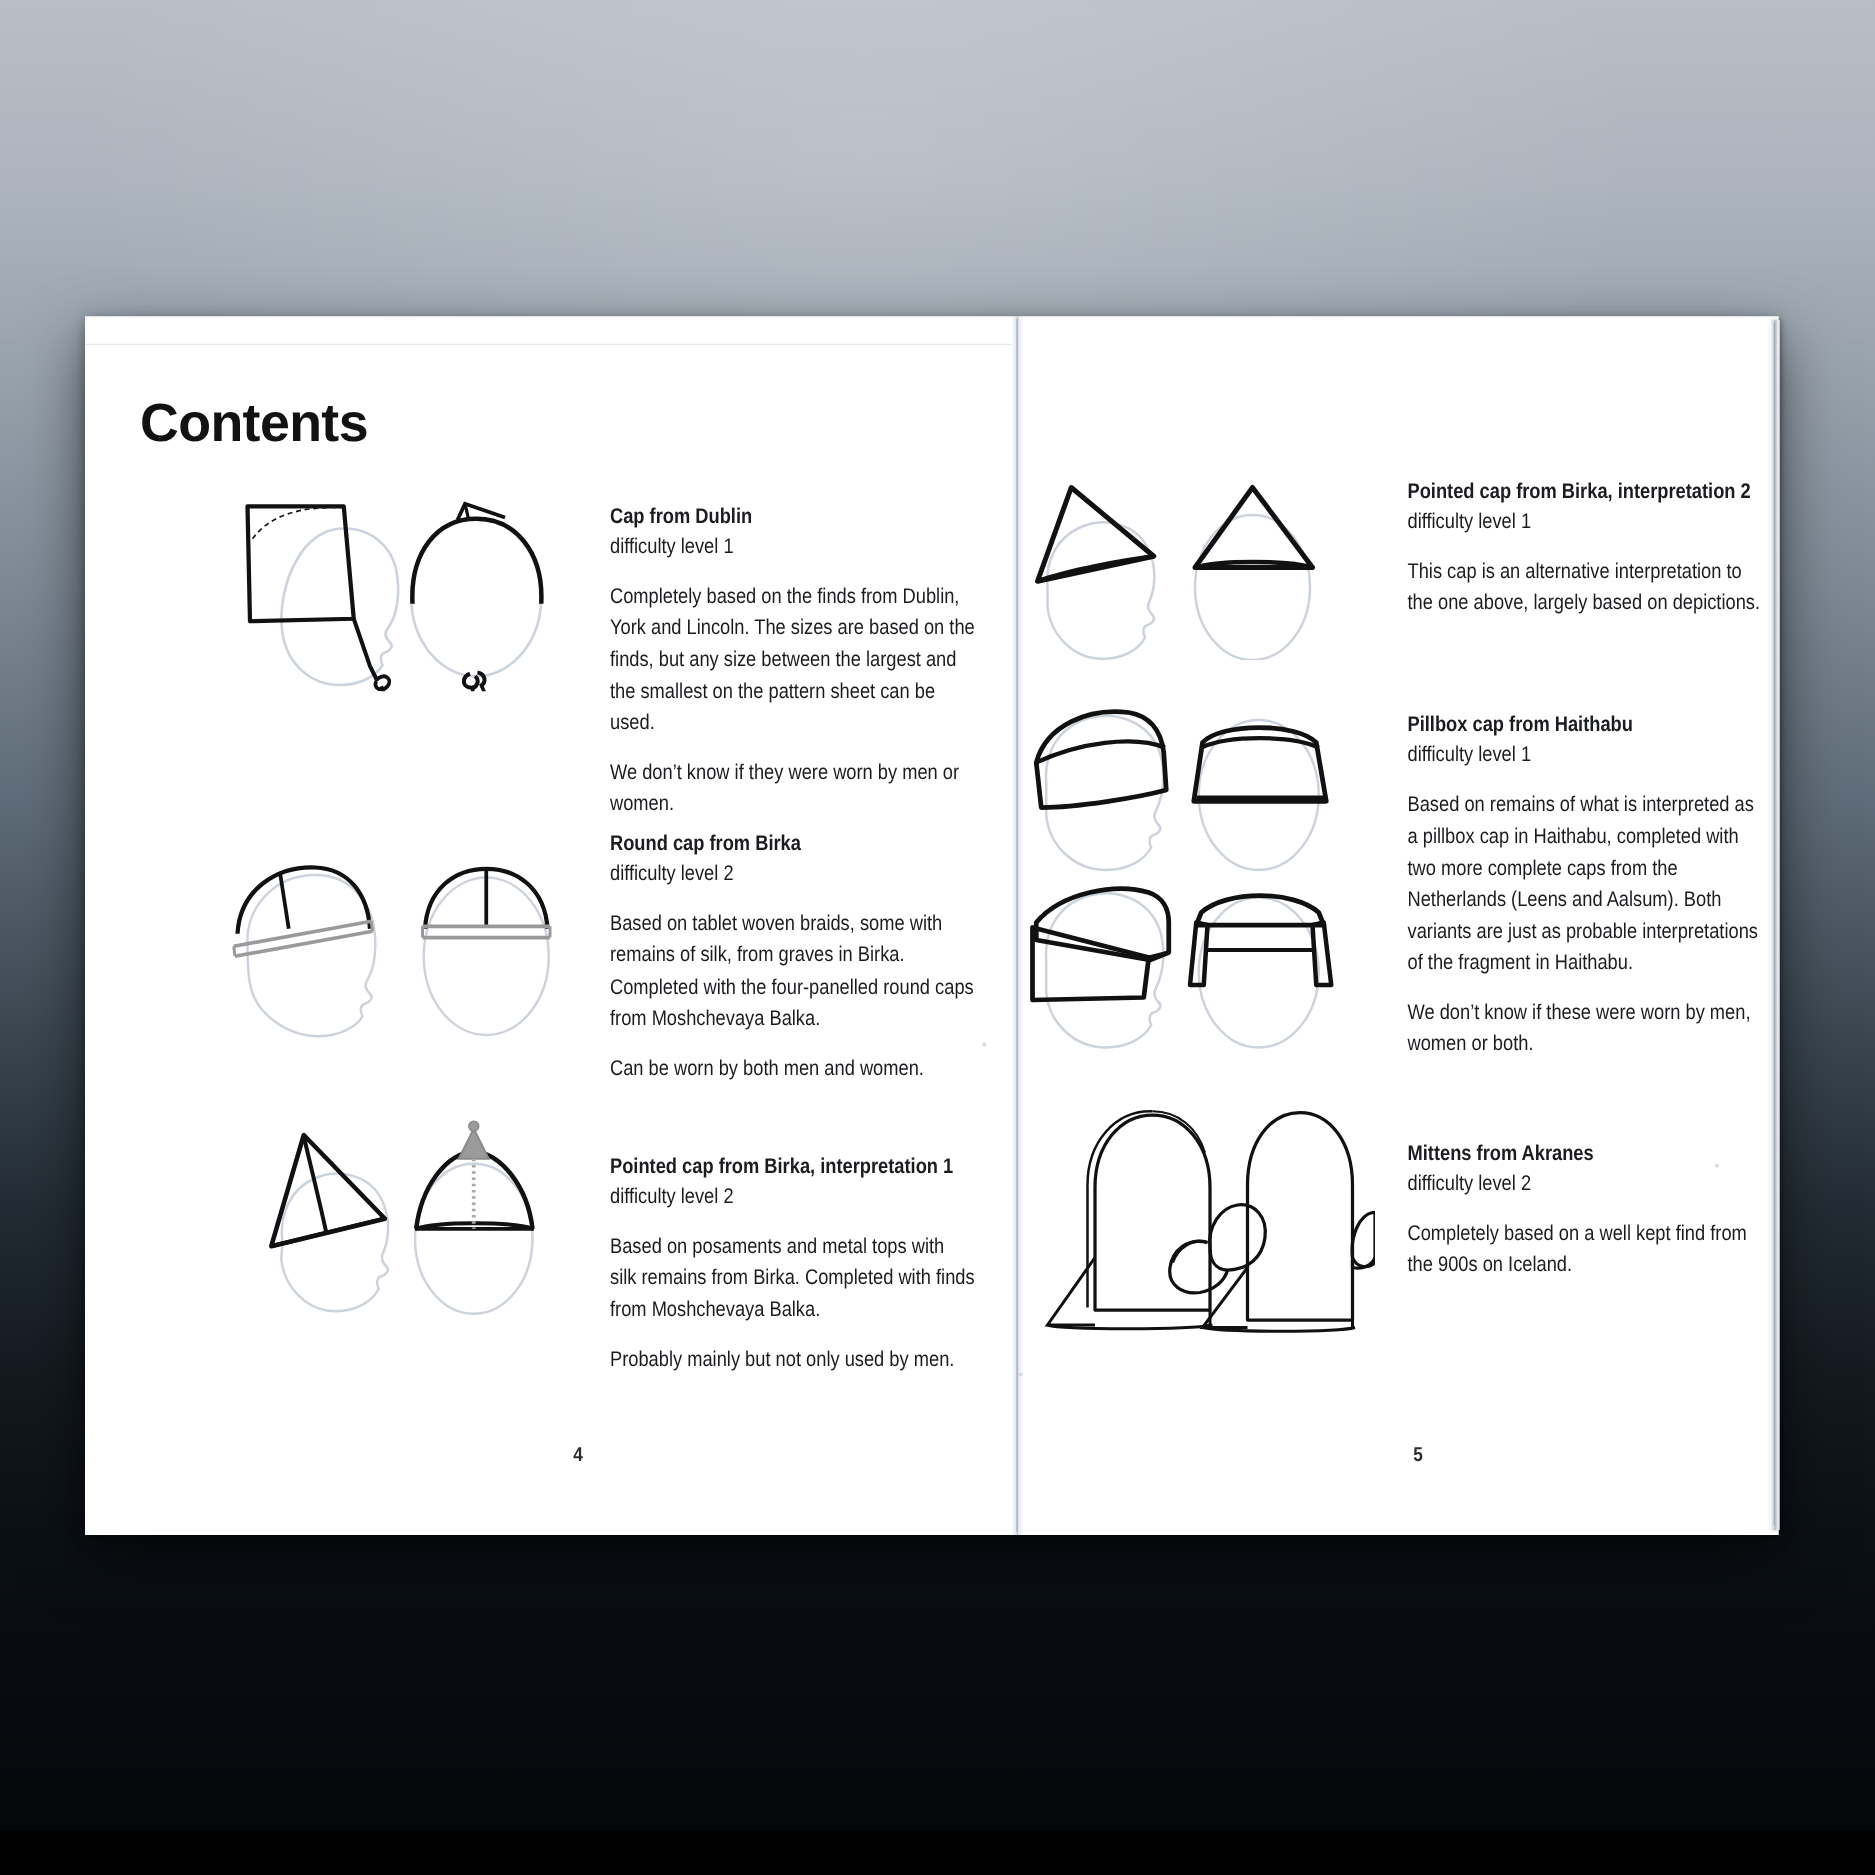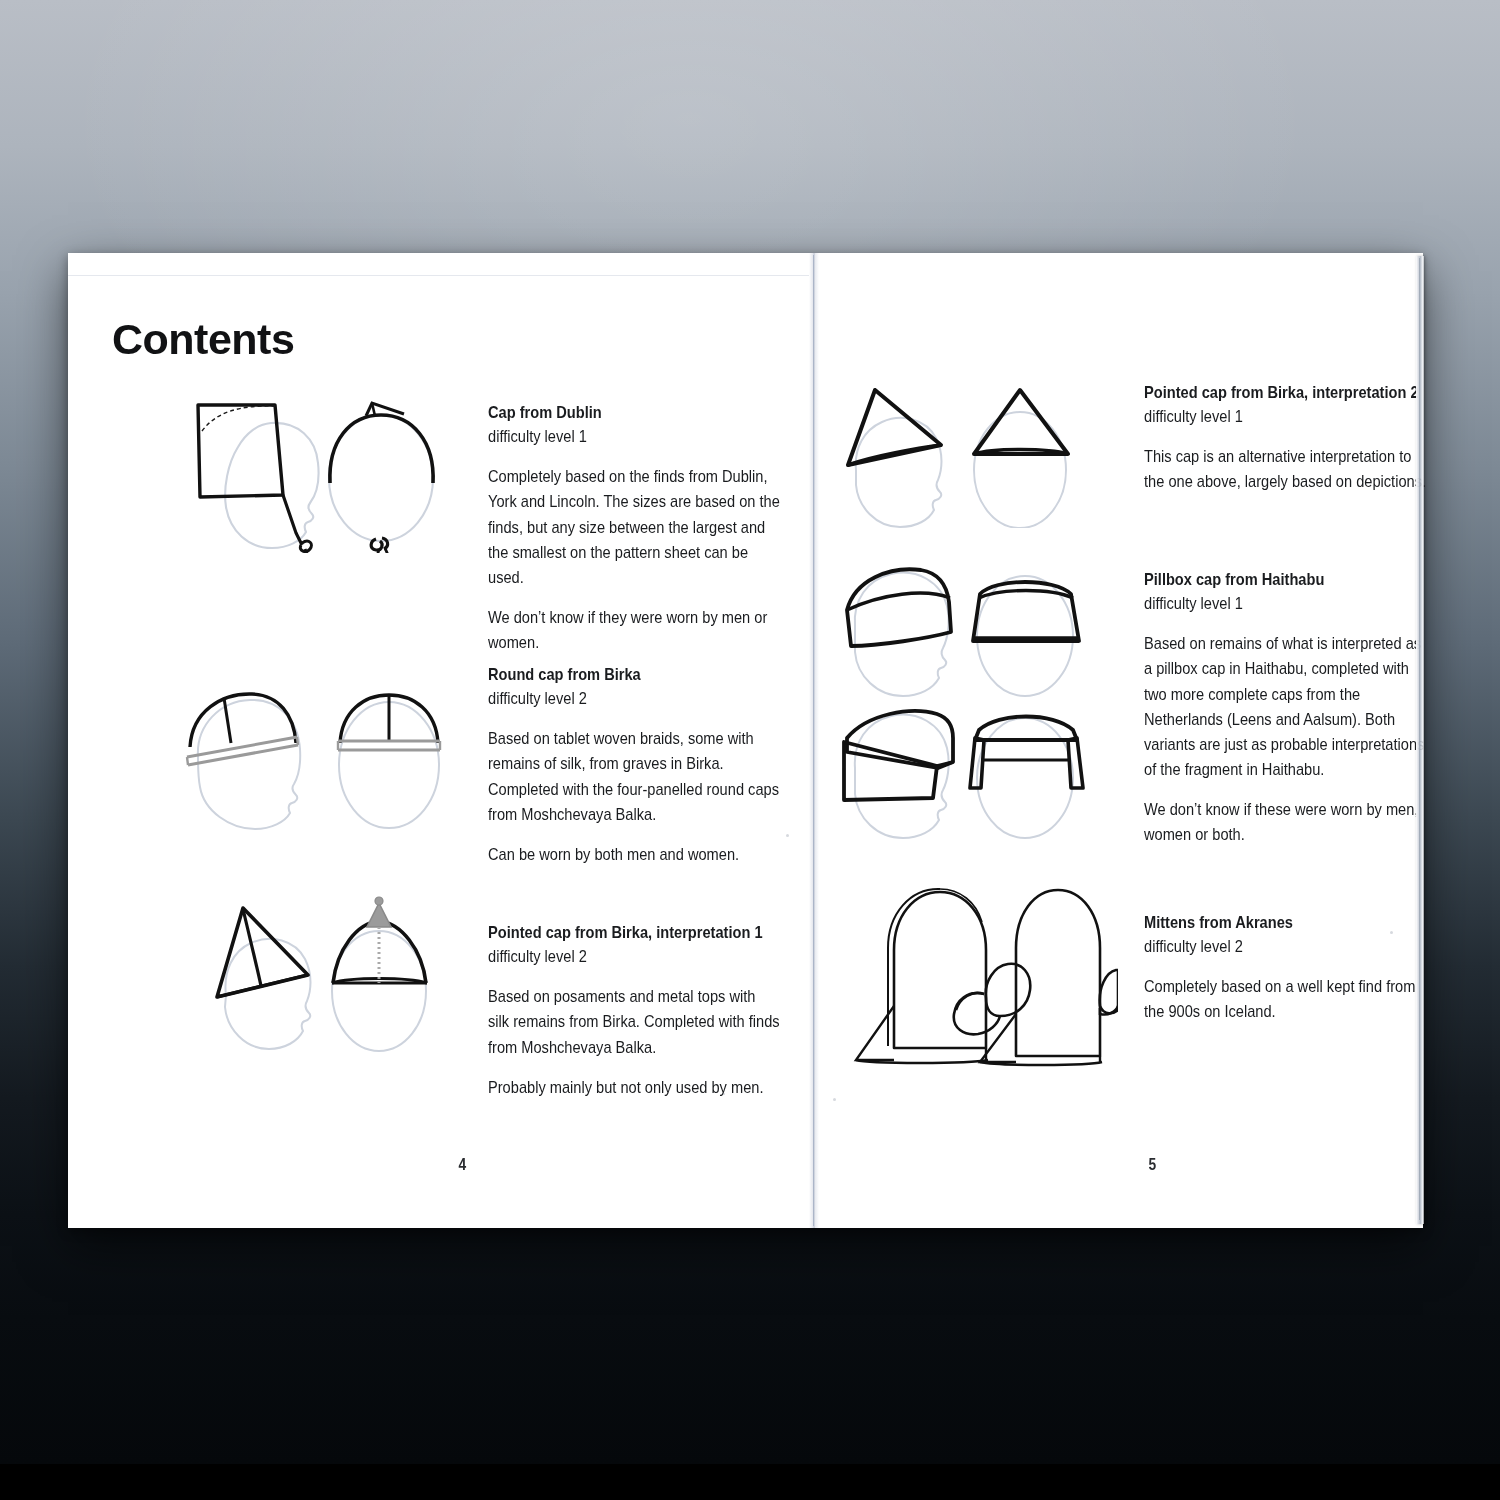--- a/index.html
+++ b/index.html
@@ -109,21 +109,21 @@
     height: 1px;
     background: rgba(226,230,236,0.9);
   }
 
   .page {
     position: absolute;
     top: 0;
     height: 975px;
   }
   #page-left  { left: 0;     width: 745px; }
-  #page-right { left: 750px; width: 605px; }
+  #page-right { left: 732px; width: 605px; }
 
   
   .contents-title {
     position: absolute;
     left: 44px;
     top: 62px;
     font-size: 43px;
     font-weight: bold;
     letter-spacing: -0.5px;
     color: #111214;

